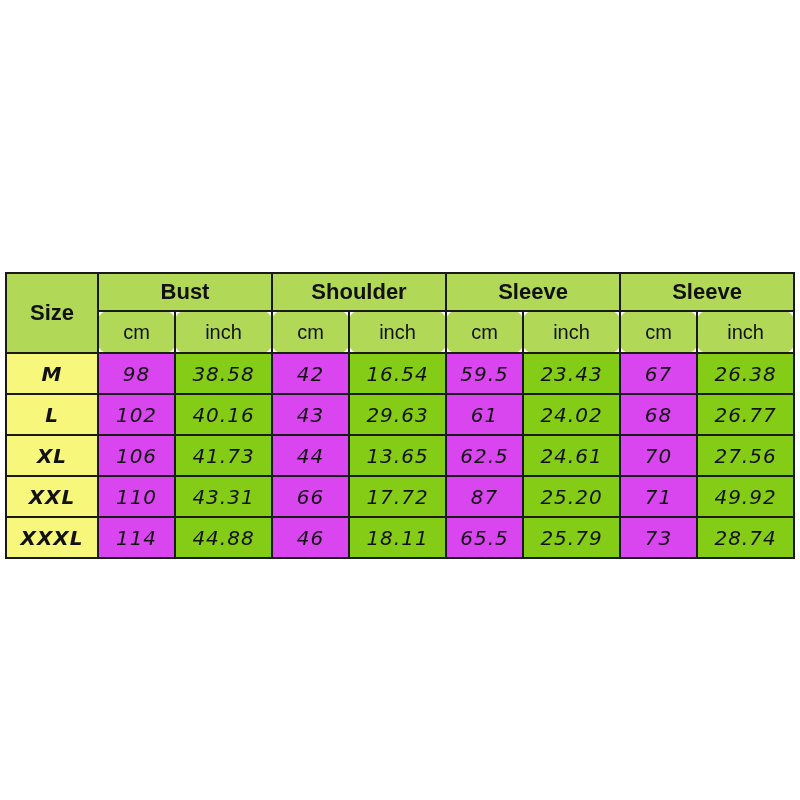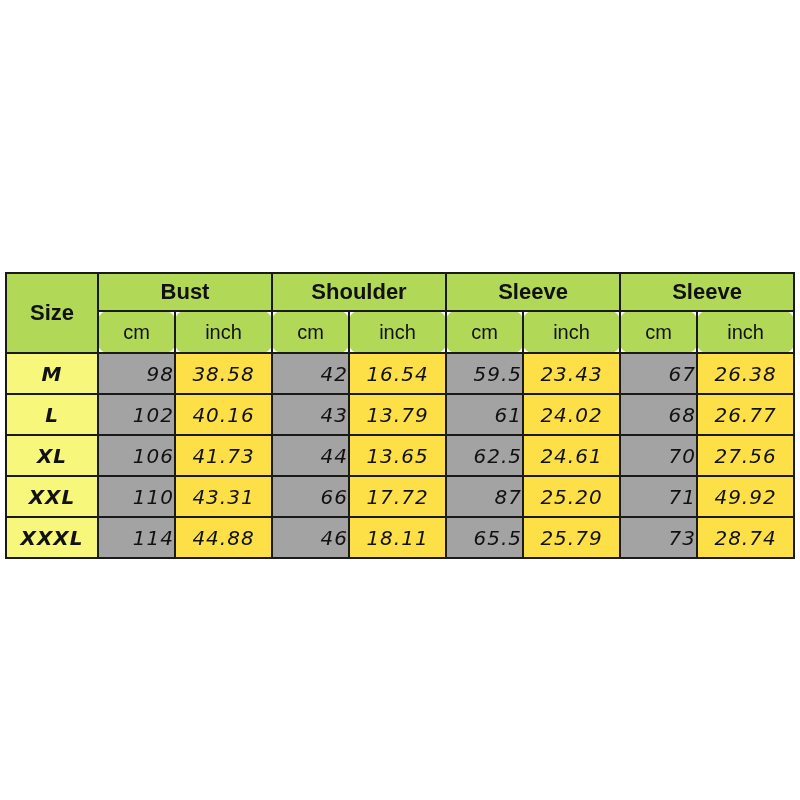--- a/index.html
+++ b/index.html
@@ -55,22 +55,22 @@
   }
   
   .size-table tbody th, .size-table tbody td {
     font-family: "DejaVu Sans", sans-serif;
     font-style: italic;
     font-size: 20px;
     letter-spacing: 1px;
     height: 39px;
   }
   .size-table tbody th.size-cell { background: #f7f87b; }
-  .size-table td.cm-cell   { background: #a3a3a3; text-align: right; }
-  .size-table td.inch-cell { background: #fde047; }
+  .size-table td.cm-cell   { background: #d946ef; }
+  .size-table td.inch-cell { background: #84cc16; }
 </style>
 </head>
 <body>
 
 <div class="canvas">
   <table class="size-table">
     <colgroup>
       <col style="width:92px">
       <col style="width:77px">
         <col style="width:97px">
@@ -110,21 +110,21 @@
         <td class="cm-cell">59.5</td>
         <td class="inch-cell">23.43</td>
         <td class="cm-cell">67</td>
         <td class="inch-cell">26.38</td>
       </tr>
       <tr>
         <th class="size-cell">L</th>
         <td class="cm-cell">102</td>
         <td class="inch-cell">40.16</td>
         <td class="cm-cell">43</td>
-        <td class="inch-cell">13.79</td>
+        <td class="inch-cell">29.63</td>
         <td class="cm-cell">61</td>
         <td class="inch-cell">24.02</td>
         <td class="cm-cell">68</td>
         <td class="inch-cell">26.77</td>
       </tr>
       <tr>
         <th class="size-cell">XL</th>
         <td class="cm-cell">106</td>
         <td class="inch-cell">41.73</td>
         <td class="cm-cell">44</td>

